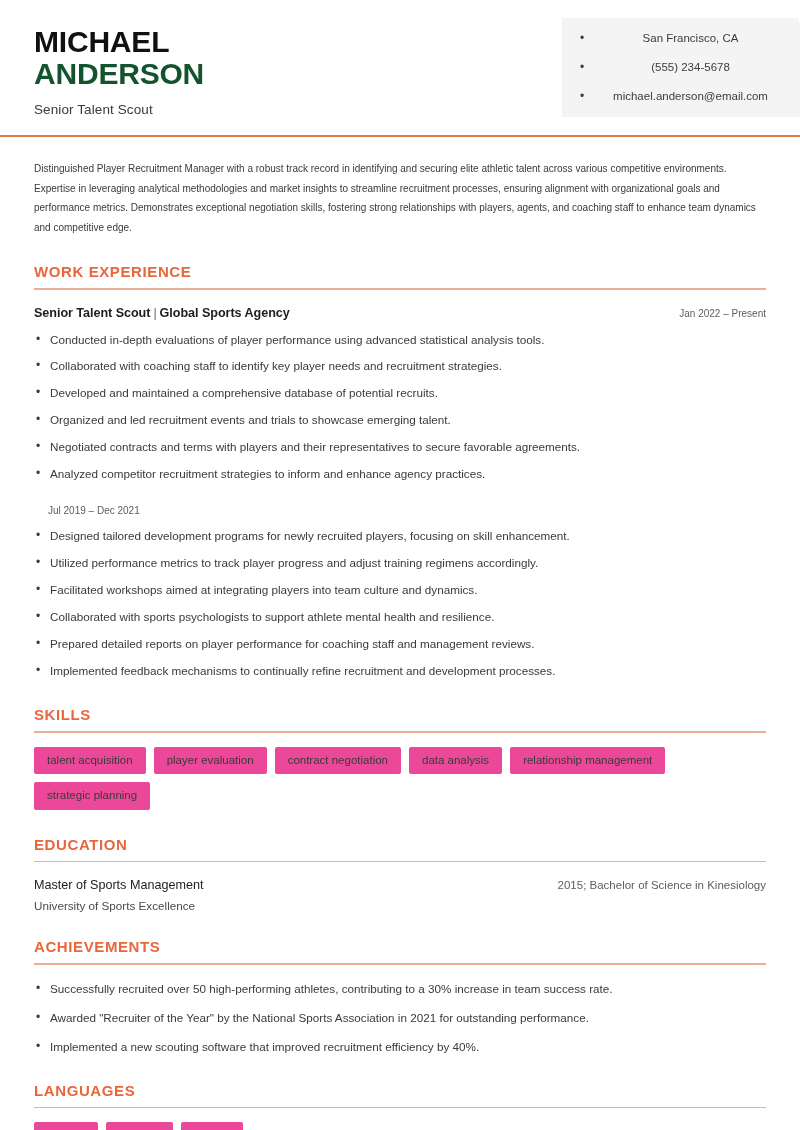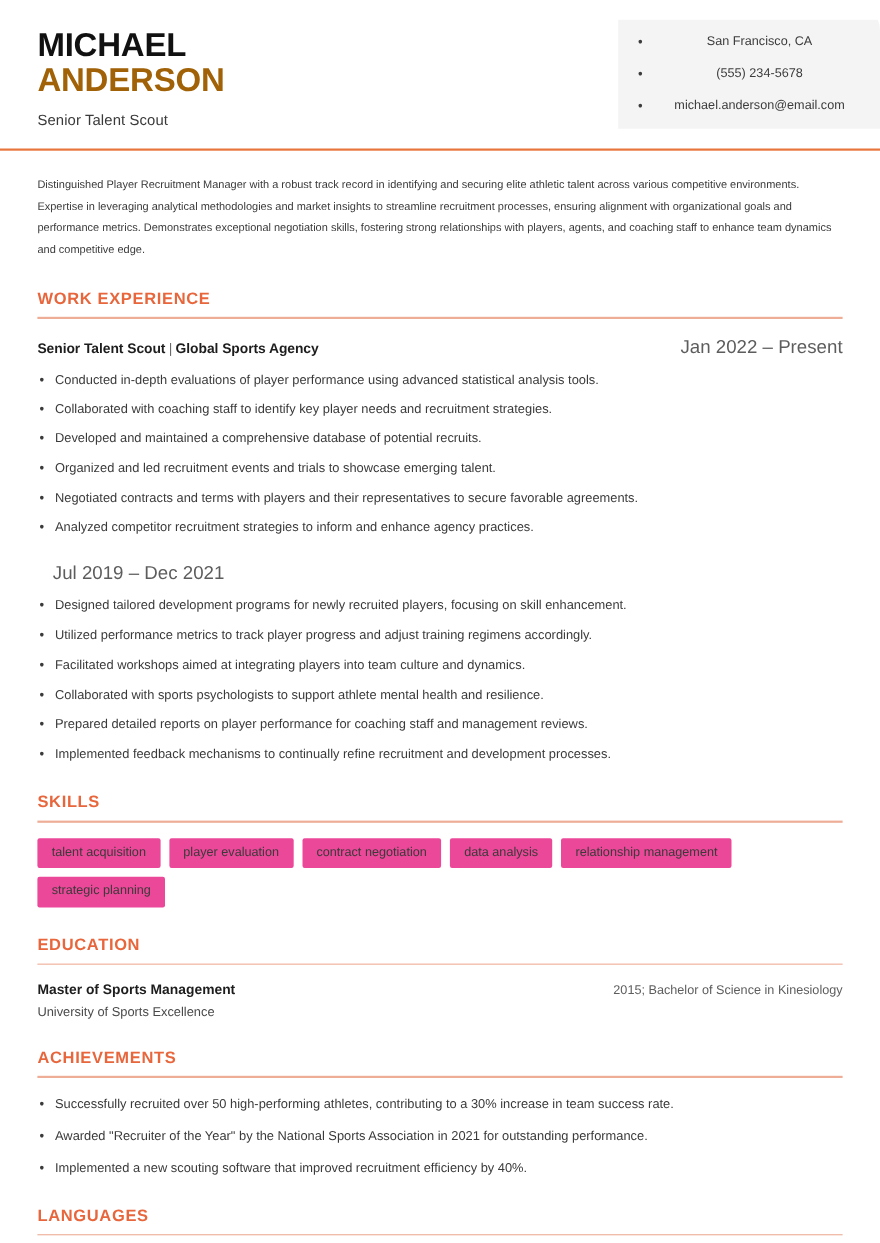--- a/index.html
+++ b/index.html
@@ -42,21 +42,21 @@
     padding: 26px 0 0 34px;
   }
   .name-line {
     font-size: 30px;
     font-weight: bold;
     letter-spacing: -0.2px;
     line-height: 1.06;
     text-transform: uppercase;
   }
   .name-first { color: #111111; }
-  .name-last  { color: #a16207; }
+  .name-last  { color: #14532d; }
   .job-title {
     margin-top: 12px;
     font-size: 13.5px;
     color: #3a3a3a;
     font-weight: normal;
     letter-spacing: 0.1px;
   }
 
   .contact-box {
     width: 238px;
@@ -141,21 +141,21 @@
     font-weight: bold;
     color: #1d1d1d;
     letter-spacing: -0.05px;
   }
   .entry-role .sep {
     font-weight: normal;
     color: #6a6a6a;
     padding: 0 3px;
   }
   .entry-date {
-    font-size: 17px;
+    font-size: 10px;
     color: #5d5d5d;
     white-space: nowrap;
     padding-left: 14px;
   }
 
   ul.bullets {
     list-style: none;
     margin: 0;
     padding: 0;
   }
@@ -195,21 +195,21 @@
   }
 
   
   .edu-row {
     display: flex;
     justify-content: space-between;
     align-items: baseline;
   }
   .edu-degree {
     font-size: 12.6px;
-    font-weight: bold;
+    font-weight: normal;
     color: #1d1d1d;
   }
   .edu-school {
     font-size: 11.7px;
     color: #4a4a4a;
     margin-top: 7px;
   }
   .edu-meta {
     font-size: 11.5px;
     color: #5d5d5d;

